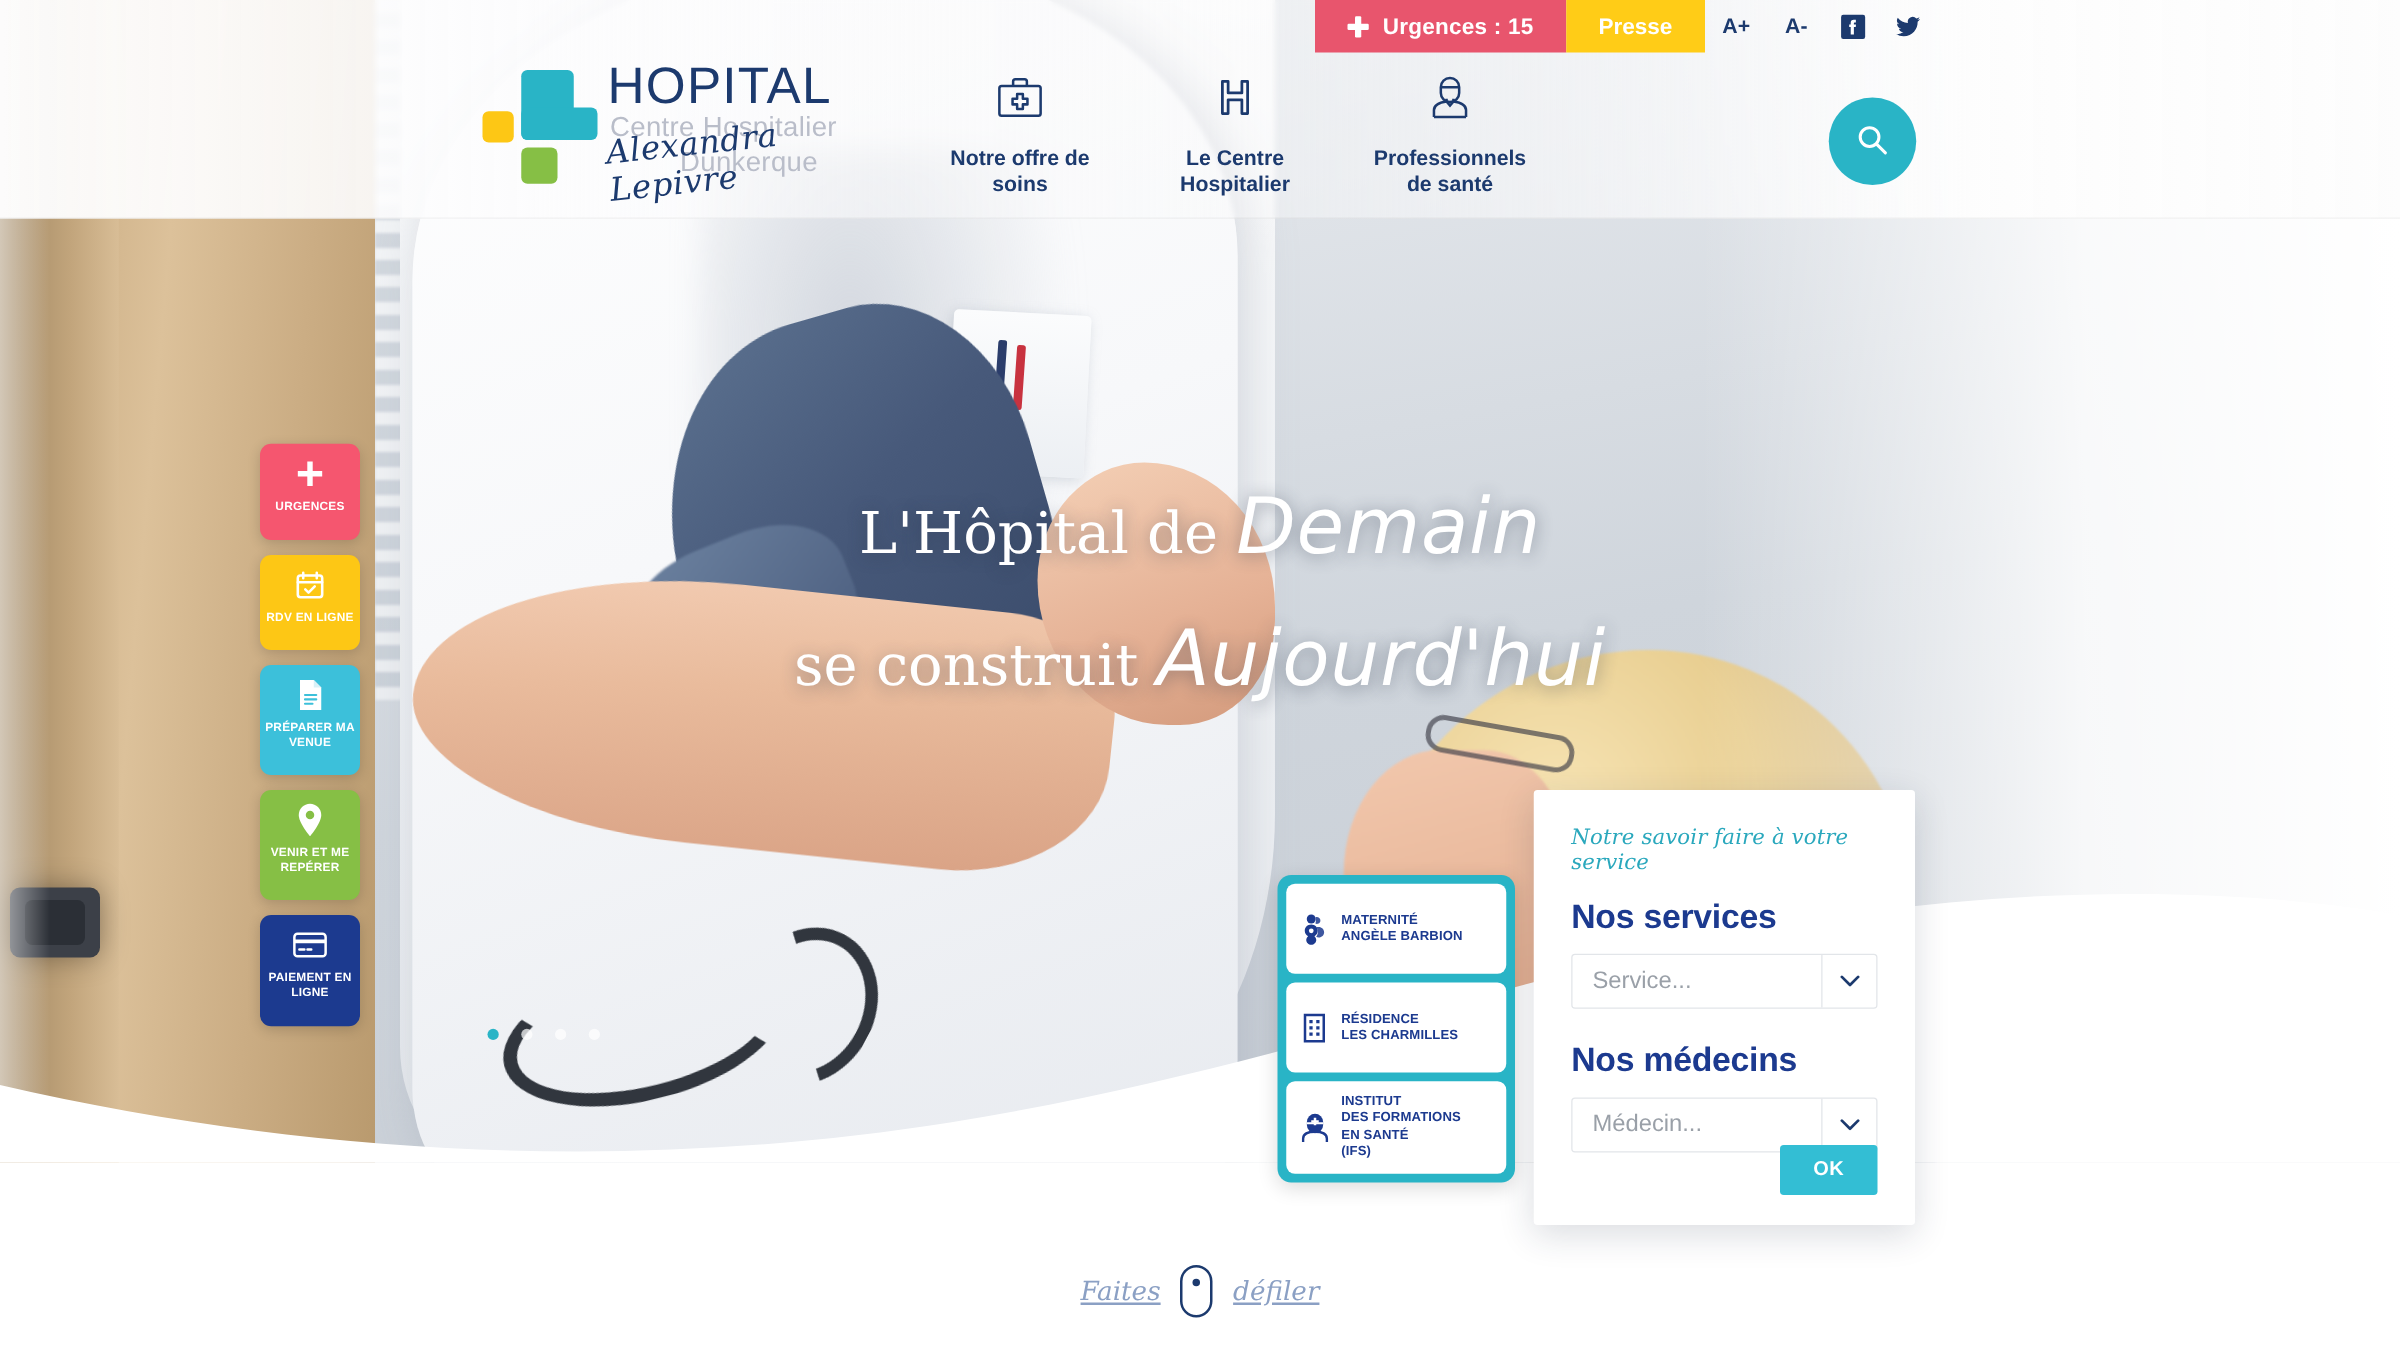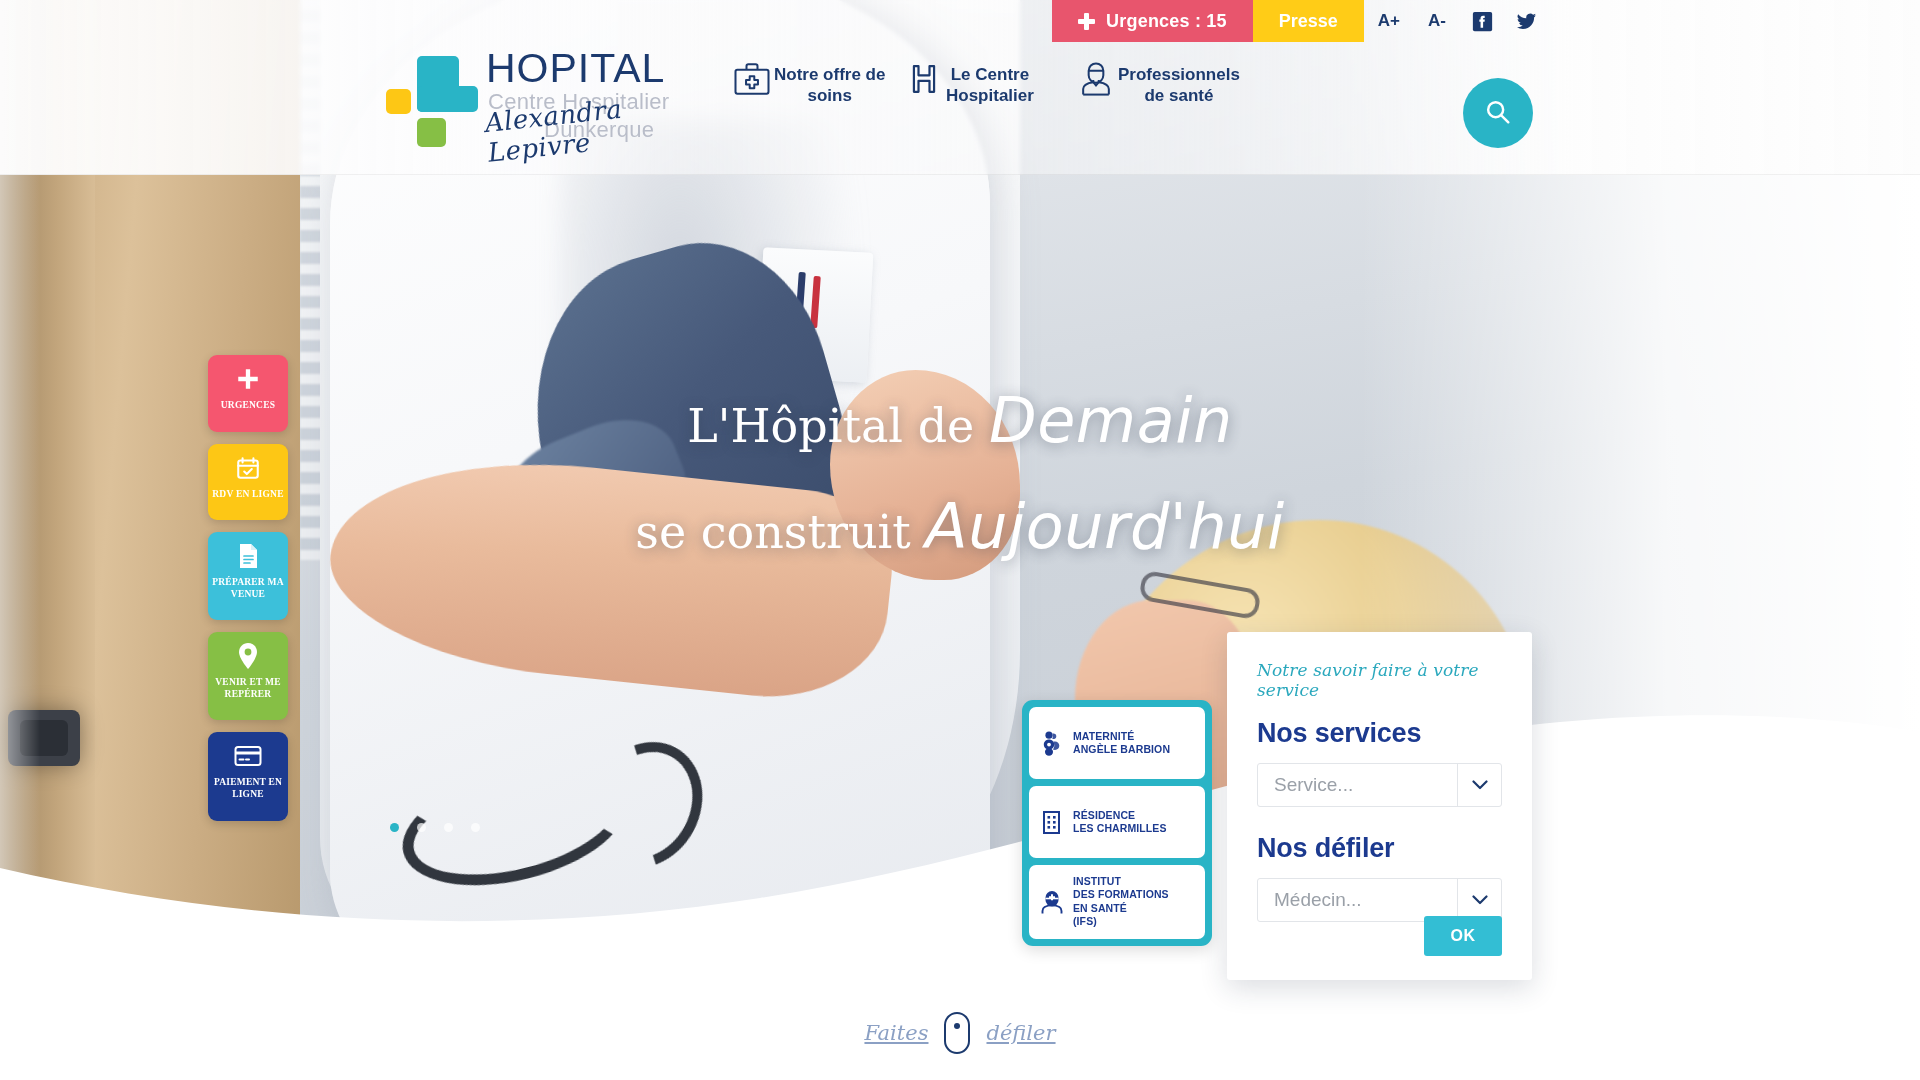--- a/index.html
+++ b/index.html
@@ -288,21 +288,21 @@
     transform: rotate(-6deg);
     letter-spacing: .4px;
   }
 
   .nav {
     position: absolute; left: 730px; top: 52px;
     display: flex; align-items: flex-start; gap: 0px;
   }
   .nav-item {
     width: 172px;
-    display: flex; align-items: center;
+    display: flex; flex-direction: column; align-items: center;
     cursor: pointer;
     text-decoration: none;
   }
   .nav-icon { height: 52px; display: flex; align-items: center; justify-content: center; }
   .nav-label {
     margin-top: 12px;
     text-align: center;
     color: #1c3a6e;
     font-size: 17px; font-weight: 700; line-height: 1.25;
     white-space: pre-line;
@@ -325,21 +325,20 @@
     display: flex; flex-direction: column; gap: 12px;
   }
   .quick-btn {
     width: 80px; min-height: 76px;
     border-radius: 9px;
     display: flex; flex-direction: column; align-items: center; justify-content: center;
     padding: 10px 4px 20px;
     cursor: pointer;
     box-shadow: 0 3px 10px rgba(0,0,0,.16);
     text-decoration: none;
-    font-family: Liberation Serif, serif;
   }
   .quick-ico { height: 28px; display: flex; align-items: center; justify-content: center; margin-bottom: 7px; }
   .quick-lbl {
     color: #fff; font-size: 9.5px; font-weight: 700; text-align: center;
     line-height: 1.22; letter-spacing: .2px; white-space: pre-line;
   }
   .q-red   { background: #f5566f; }
   .q-yellow{ background: #fdc715; }
   .q-cyan  { background: #3cc0da; }
   .q-green { background: #86bf45; }
@@ -742,21 +741,21 @@
   <div class="card-h">Nos services</div>
   <div class="select-wrap">
     <span class="select-val">Service...</span>
     <span class="select-arrow">
       <svg width="16" height="10" viewBox="0 0 16 10" fill="none" stroke="#1c3a6e" stroke-width="2.2" stroke-linecap="round" stroke-linejoin="round">
           <path d="M1.5 1.5 8 8 14.5 1.5"></path>
         </svg>
     </span>
   </div>
 
-  <div class="card-h">Nos défiler</div>
+  <div class="card-h">Nos médecins</div>
   <div class="select-wrap">
     <span class="select-val">Médecin...</span>
     <span class="select-arrow">
       <svg width="16" height="10" viewBox="0 0 16 10" fill="none" stroke="#1c3a6e" stroke-width="2.2" stroke-linecap="round" stroke-linejoin="round">
           <path d="M1.5 1.5 8 8 14.5 1.5"></path>
         </svg>
     </span>
   </div>
 
   <button class="btn-ok">OK</button>

